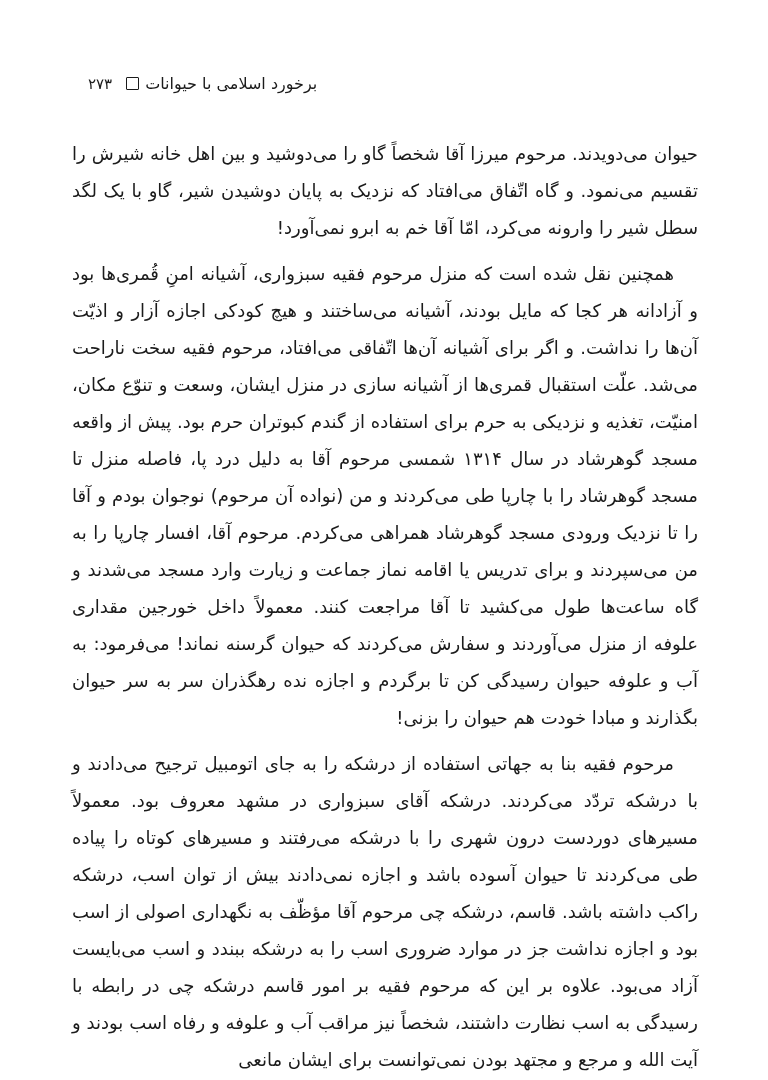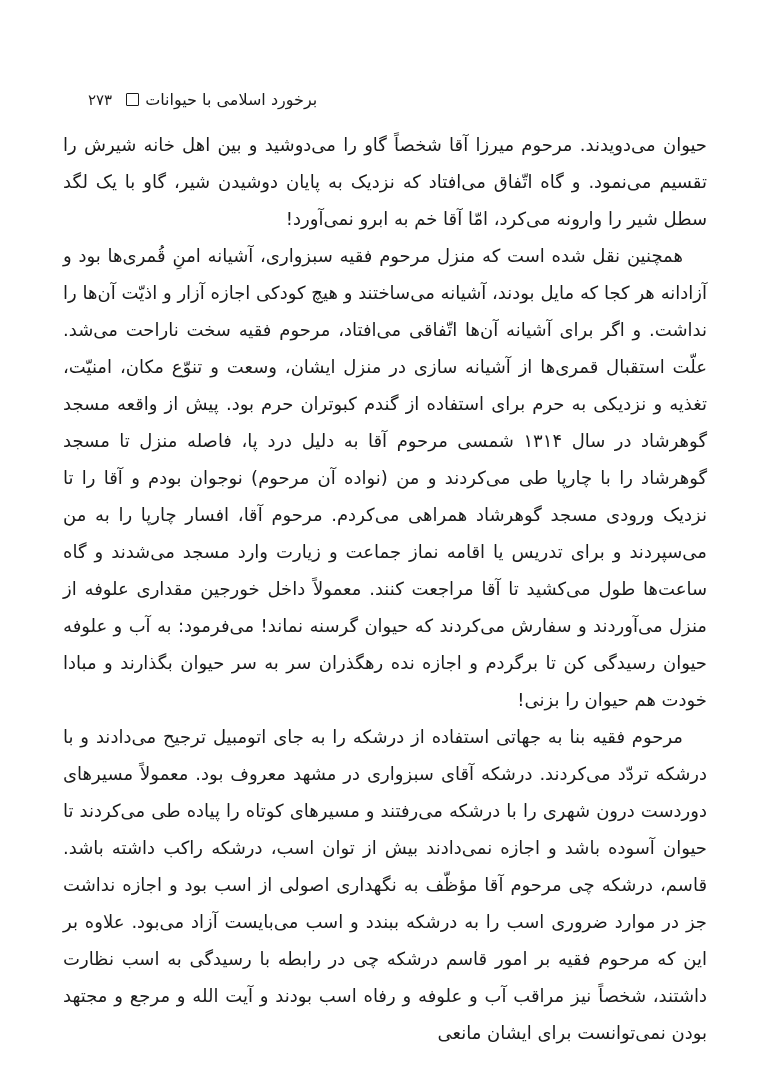--- a/index.html
+++ b/index.html
@@ -16,24 +16,23 @@
     font-family: "DejaVu Sans", sans-serif;
     color: #1b1b1b;
   }
   .running-head {
     position: absolute;
     top: 74px;
     left: 88px;
     direction: rtl;
     unicode-bidi: isolate;
     font-size: 16px;
-    line-height: 33px;
+    line-height: 20px;
     white-space: nowrap;
     color: #1b1b1b;
-    margin-top: 9px;
   }
   .running-head .title {
     letter-spacing: 0;
   }
   .square-marker {
     display: inline-block;
     width: 11px;
     height: 11px;
     border: 1.6px solid #1b1b1b;
     border-radius: 1px;
@@ -49,21 +48,21 @@
     left: 63px;
     right: 61px;
     direction: rtl;
     unicode-bidi: isolate;
     text-align: justify;
     font-size: 18px;
     line-height: 37px;
     color: #1b1b1b;
   }
   .body-text p {
-    margin: 0;
+    margin: 9px;
     padding: 0;
   }
   .body-text p.indent {
     text-indent: 24px; 
   }
 </style>
 </head>
 <body>
 
 <div class="page">

